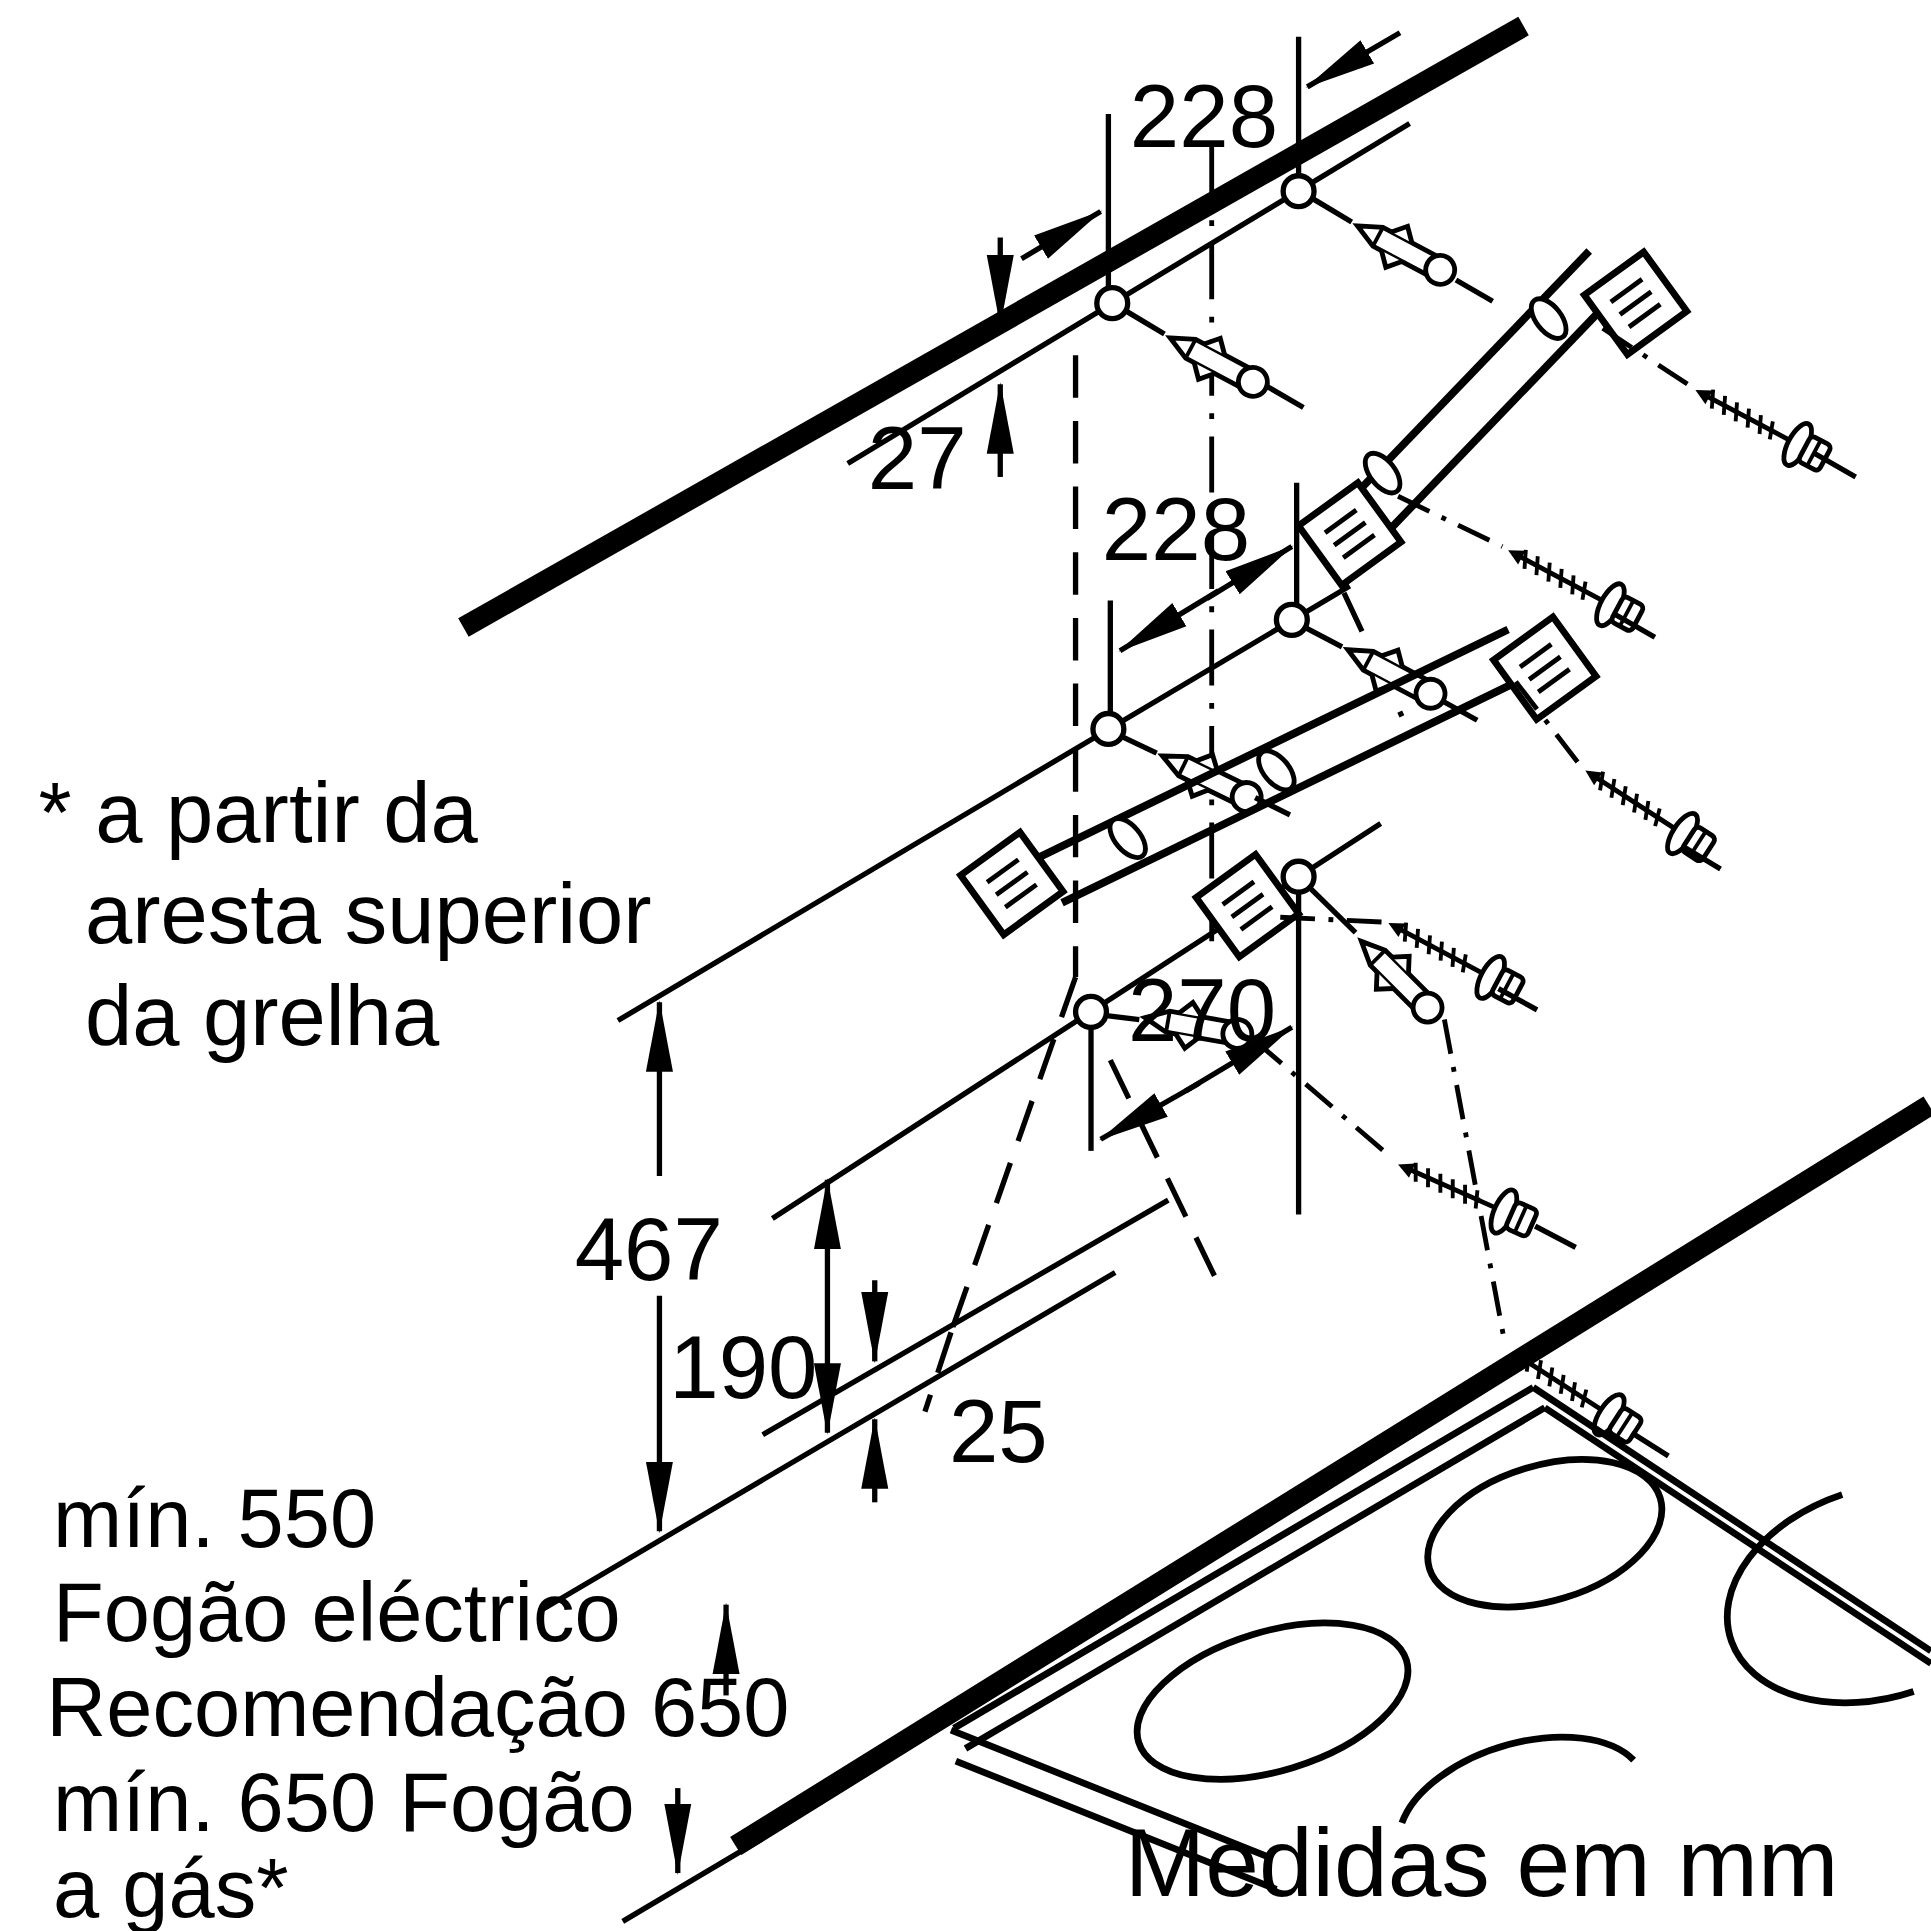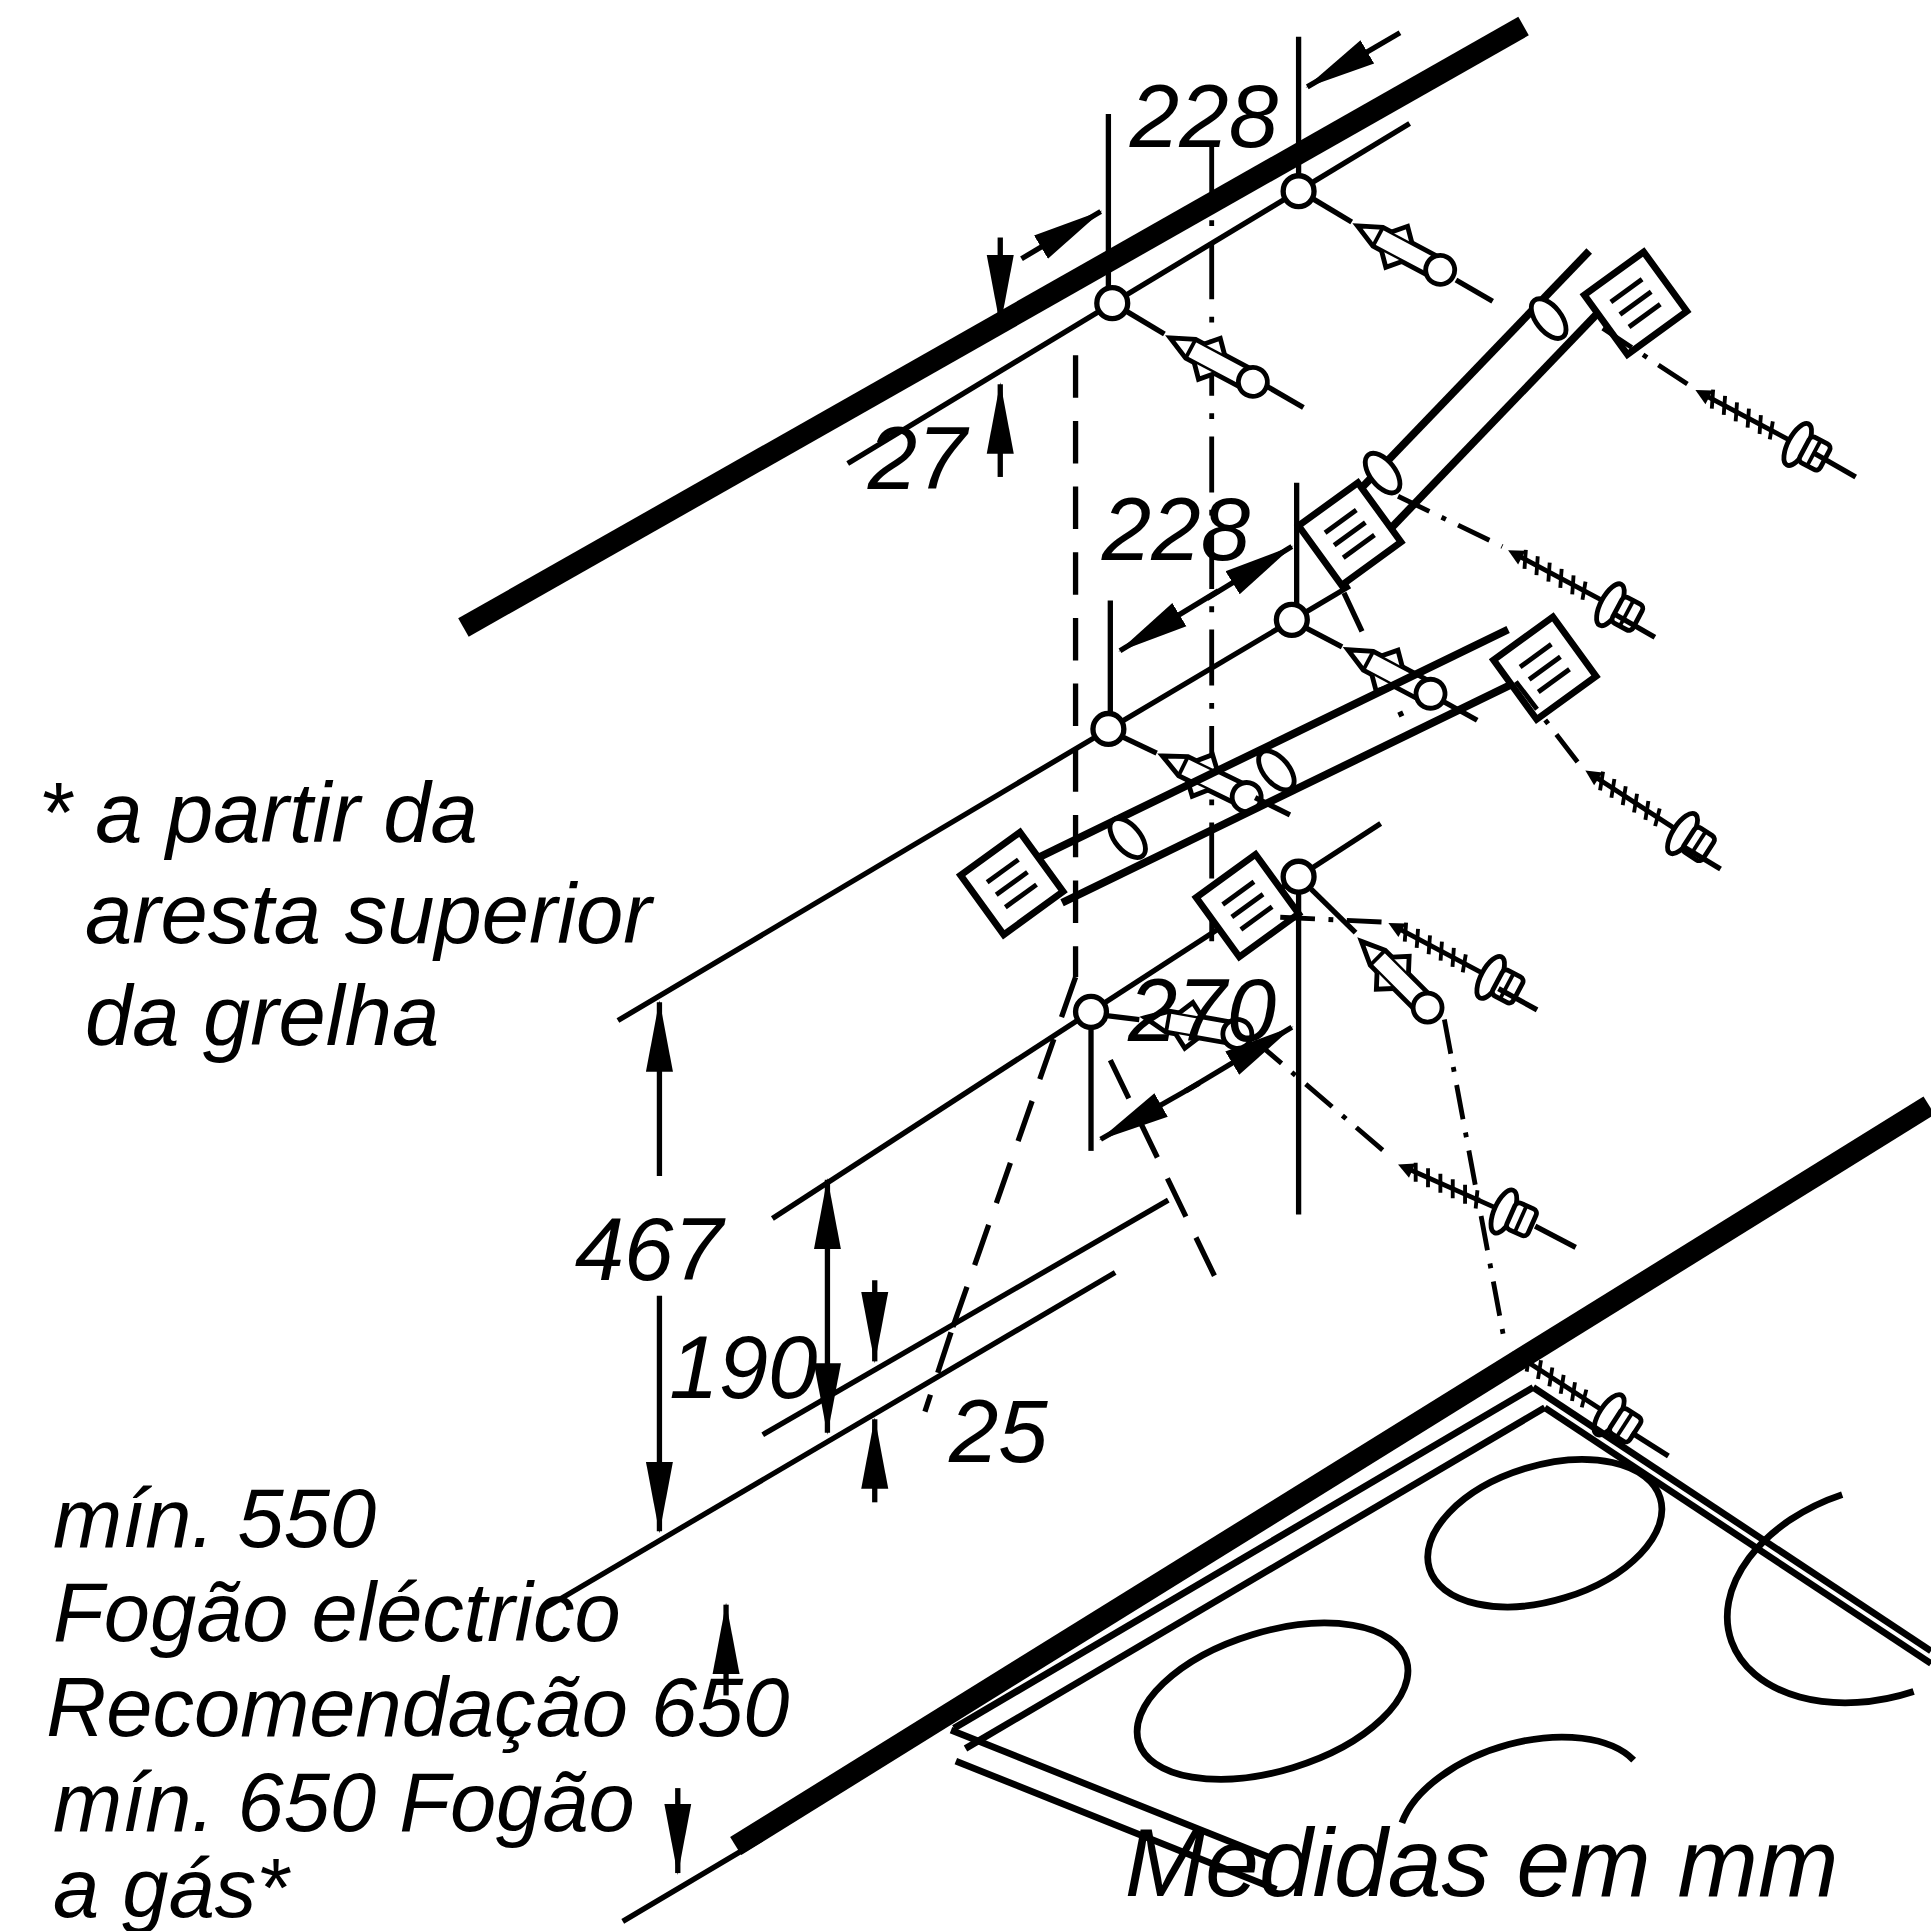--- a/index.html
+++ b/index.html
@@ -1,16 +1,16 @@
 <!DOCTYPE html>
 <html><head>
 <meta charset="utf-8">
 <style>
   html,body{margin:0;padding:0;background:#ffffff;}
-  .stage{width:1687px;height:1931px;position:relative;background:#fff;font-family:"Liberation Sans",sans-serif;font-style:italic;}
+  .stage{width:1687px;height:1931px;position:relative;background:#fff;font-family:"Liberation Sans",sans-serif;}
   svg{display:block;}
   text{fill:#000;font-family:"Liberation Sans",sans-serif;}
   .thick{stroke:#000;stroke-width:22;fill:none;}
   .thin{stroke:#000;stroke-width:5.5;fill:none;}
   .arm{stroke:#000;stroke-width:8;fill:none;}
   .ctop{stroke:#000;stroke-width:7;fill:none;}
   .dash{stroke:#000;stroke-width:5.5;fill:none;stroke-dasharray:44 24;}
   .cline{stroke:#000;stroke-width:5;fill:none;stroke-dasharray:58 18 6 18;}
   .chain{stroke:#000;stroke-width:5;fill:none;stroke-dasharray:36 14 5 14;}
   .hole{fill:#fff;stroke:#000;stroke-width:5.5;}

